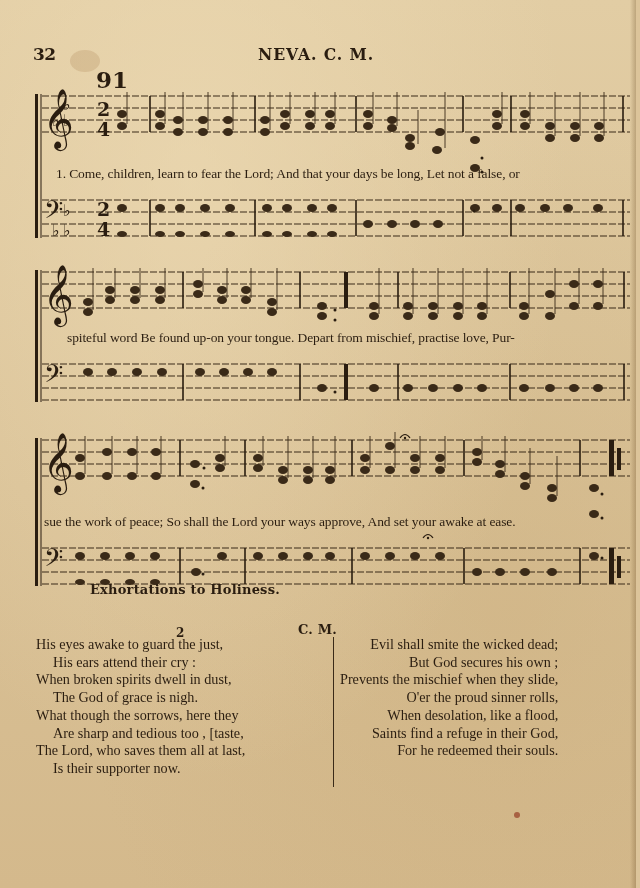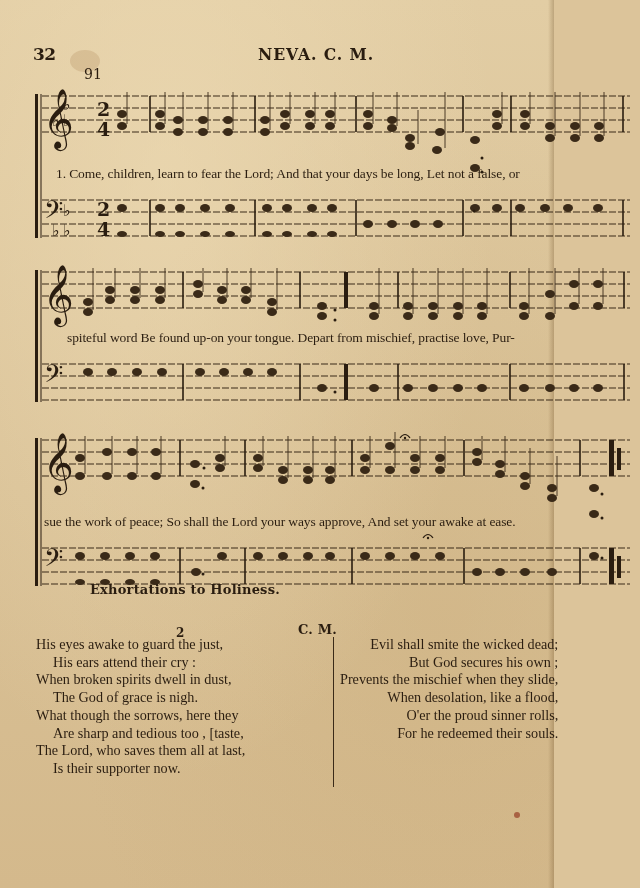--- a/index.html
+++ b/index.html
@@ -4,21 +4,21 @@
 <style>
   html, body { margin: 0; padding: 0; }
   body {
     width: 640px; height: 888px; overflow: hidden;
     background: #dcc49a;
     position: relative;
     font-family: "Liberation Serif", "DejaVu Serif", serif;
     color: #2a1d10;
   }
   .page {
-    position: absolute; left: 0; top: 0; width: 554px; height: 888px;
+    position: absolute; left: 0; top: 0; width: 636px; height: 888px;
     background:
       radial-gradient(ellipse at 30% 20%, rgba(240,222,184,0.55), rgba(0,0,0,0) 60%),
       radial-gradient(ellipse at 80% 70%, rgba(200,170,120,0.35), rgba(0,0,0,0) 60%),
       linear-gradient(180deg, #e2cda4 0%, #d9c196 55%, #d4b98c 100%);
   }
   .right-edge {
     position: absolute; right: 0; top: 0; width: 6px; height: 888px;
     background: linear-gradient(90deg, rgba(0,0,0,0), rgba(120,90,50,0.35));
   }
   .header-row { position: absolute; top: 44px; left: 0; width: 640px; height: 26px; }
@@ -26,22 +26,22 @@
     position: absolute; left: 33px; top: 0;
     font-family: "DejaVu Serif", serif; font-weight: bold; font-size: 17px;
     letter-spacing: -0.5px;
   }
   .tune-title {
     position: absolute; left: 258px; top: 0;
     font-family: "DejaVu Serif", serif; font-weight: bold; font-size: 17px;
     letter-spacing: 1px; transform: scaleX(0.92); transform-origin: left;
   }
   .hymn-number {
-    position: absolute; left: 84px; top: 66px;
-    font-family: "DejaVu Serif", serif; font-weight: normal; font-size: 14px;
+    position: absolute; left: 96px; top: 66px;
+    font-family: "DejaVu Serif", serif; font-weight: bold; font-size: 23px;
   }
   .system { position: absolute; left: 0; width: 640px; }
   .system svg { position: absolute; left: 0; top: 0; }
   .lyric {
     position: absolute; font-size: 13.5px; white-space: nowrap;
     transform-origin: left; letter-spacing: -0.1px;
   }
   .heading-line {
     position: absolute; top: 582px; left: 90px; font-size: 13px; font-weight: bold;
     font-family: "DejaVu Serif", serif; letter-spacing: 0.2px;
@@ -479,19 +479,20 @@
     <div class="line">The Lord, who saves them all at last,</div>
     <div class="line indent">Is their supporter now.</div>
   </div>
 
   <div class="col-divider"></div>
 
   <div class="verse-col verse-right">
     <div class="line">Evil shall smite the wicked dead;</div>
     <div class="line indent">But God secures his own ;</div>
     <div class="line">Prevents the mischief when they slide,</div>
+    <div class="line indent">O'er the proud sinner rolls,</div>
     <div class="line">When desolation, like a flood,</div>
-    <div class="line indent">O'er the proud sinner rolls,</div>
+    <div class="line">Saints find a refuge in their God,</div>
     <div class="line indent">For he redeemed their souls.</div>
   </div>
 
   <div class="stain" style="left:514px;top:812px;width:6px;height:6px;background:rgba(140,40,20,0.6);"></div>
 </div>
 
 </body></html>

